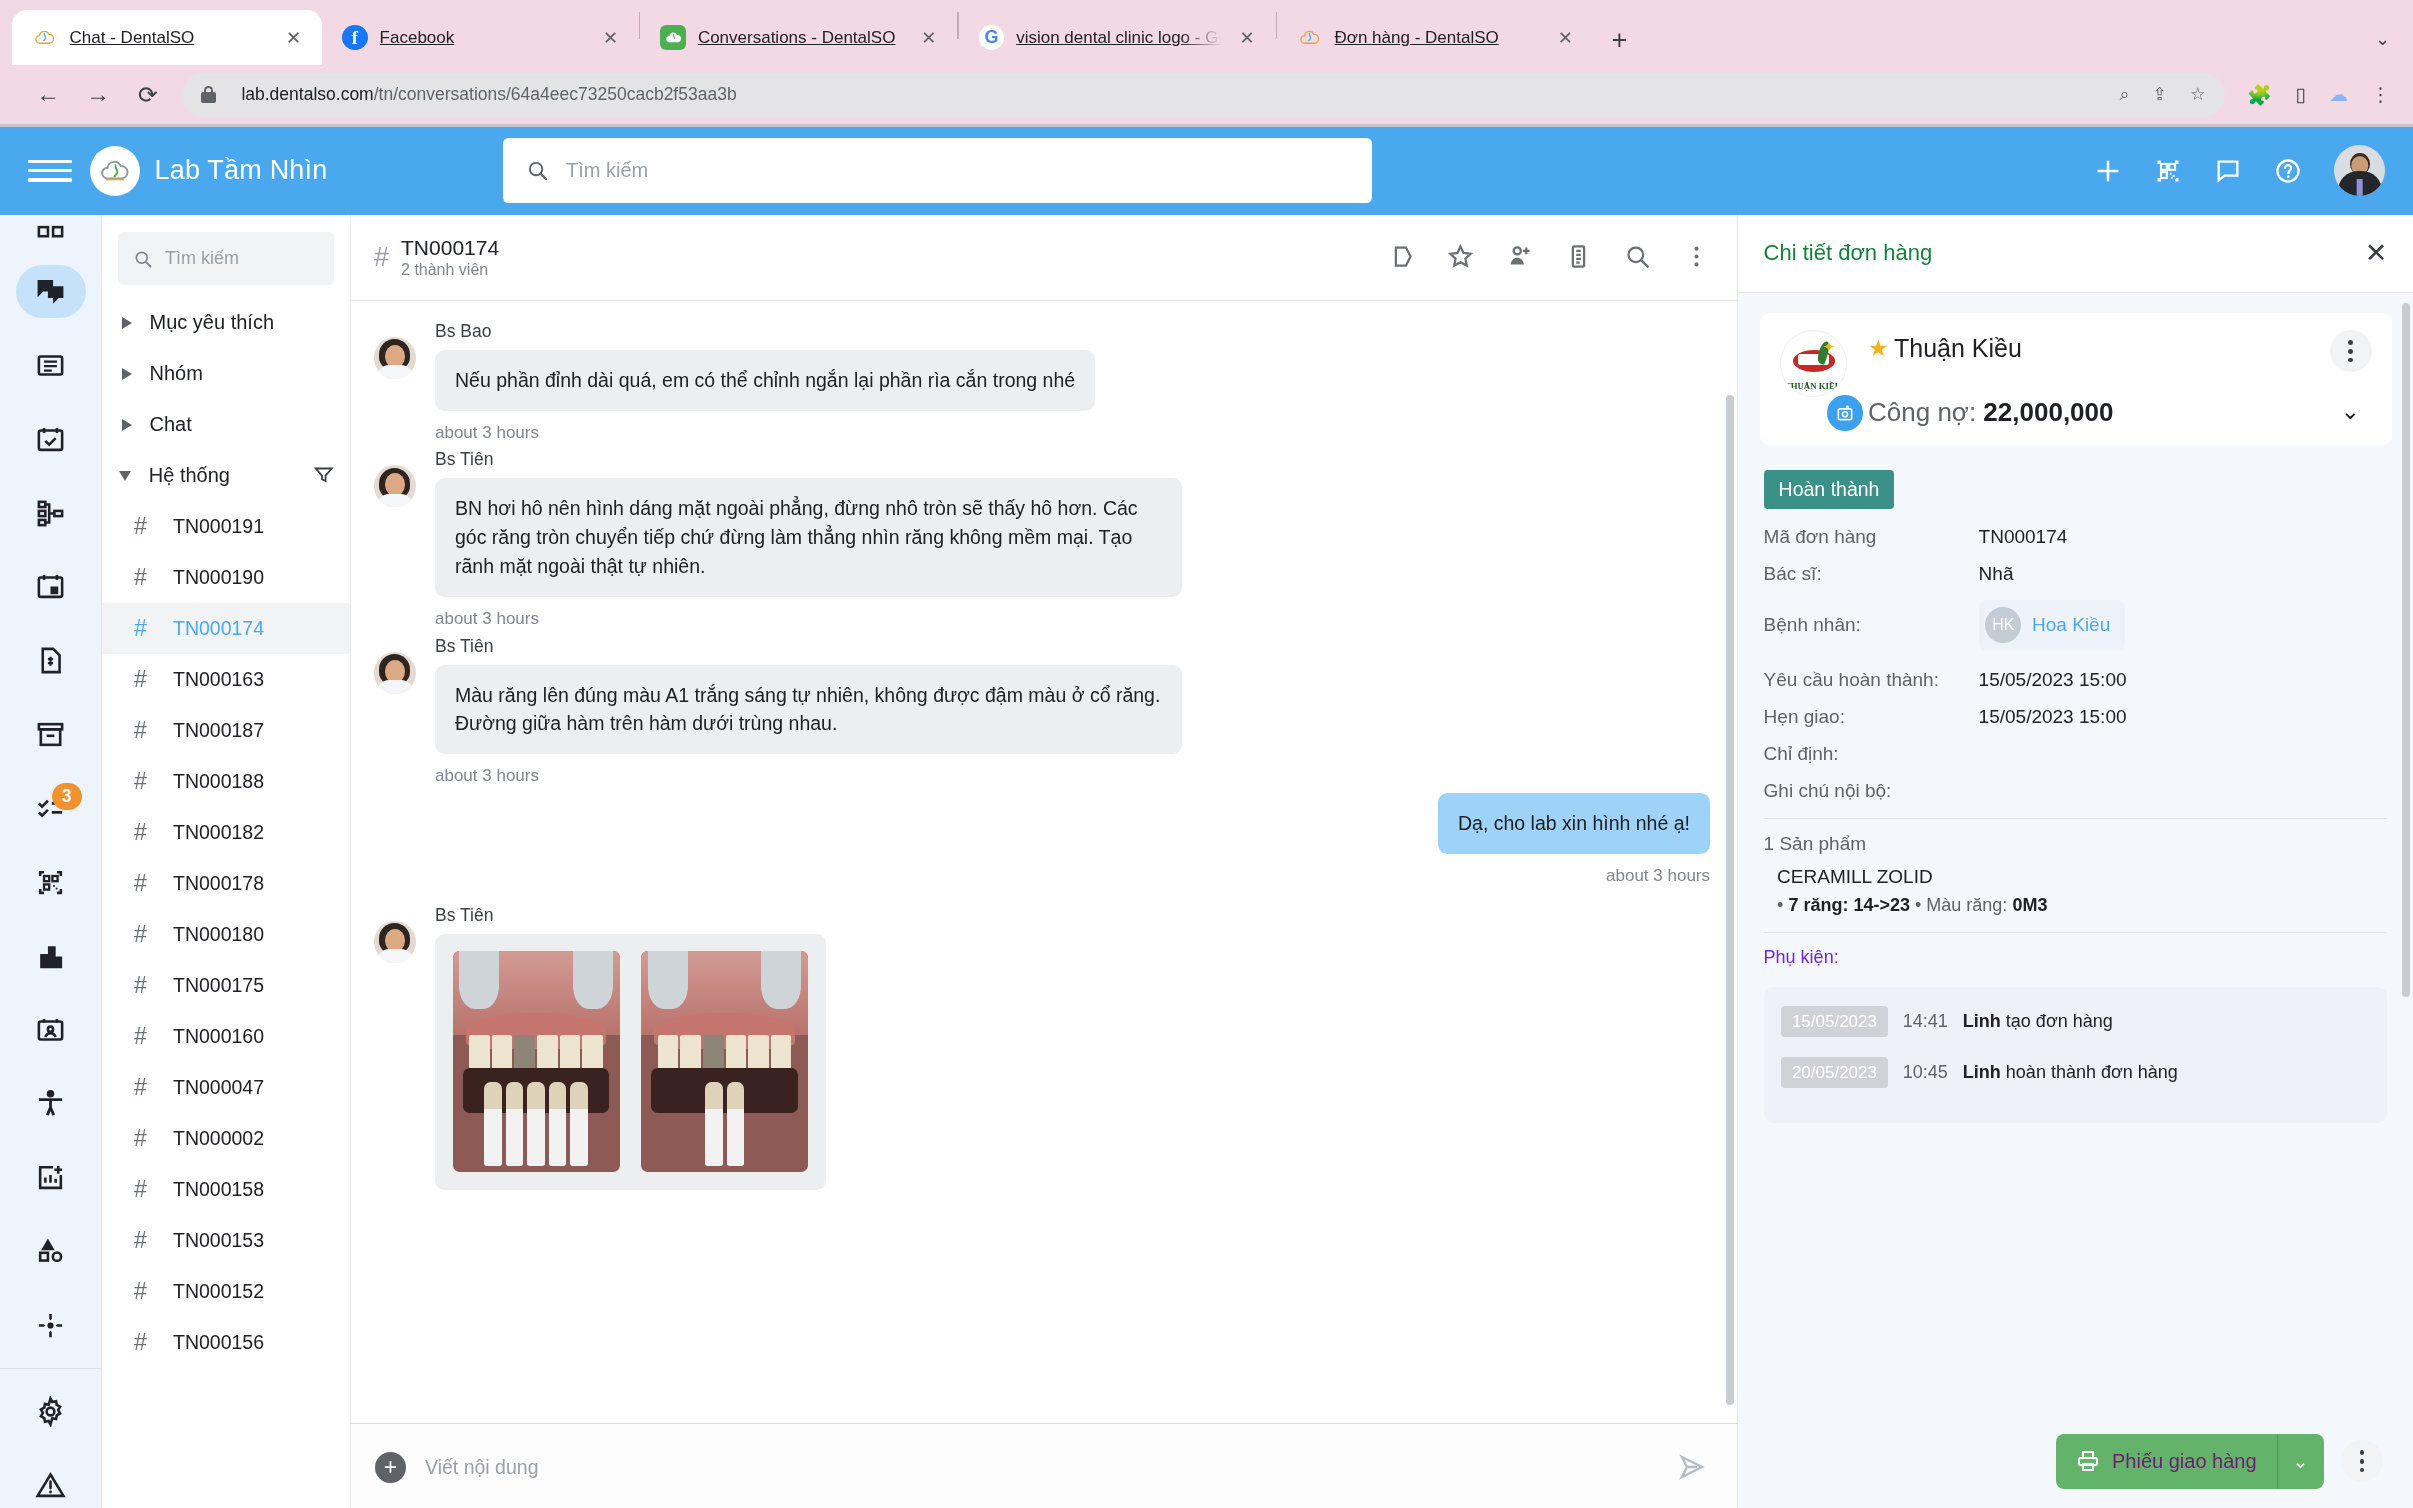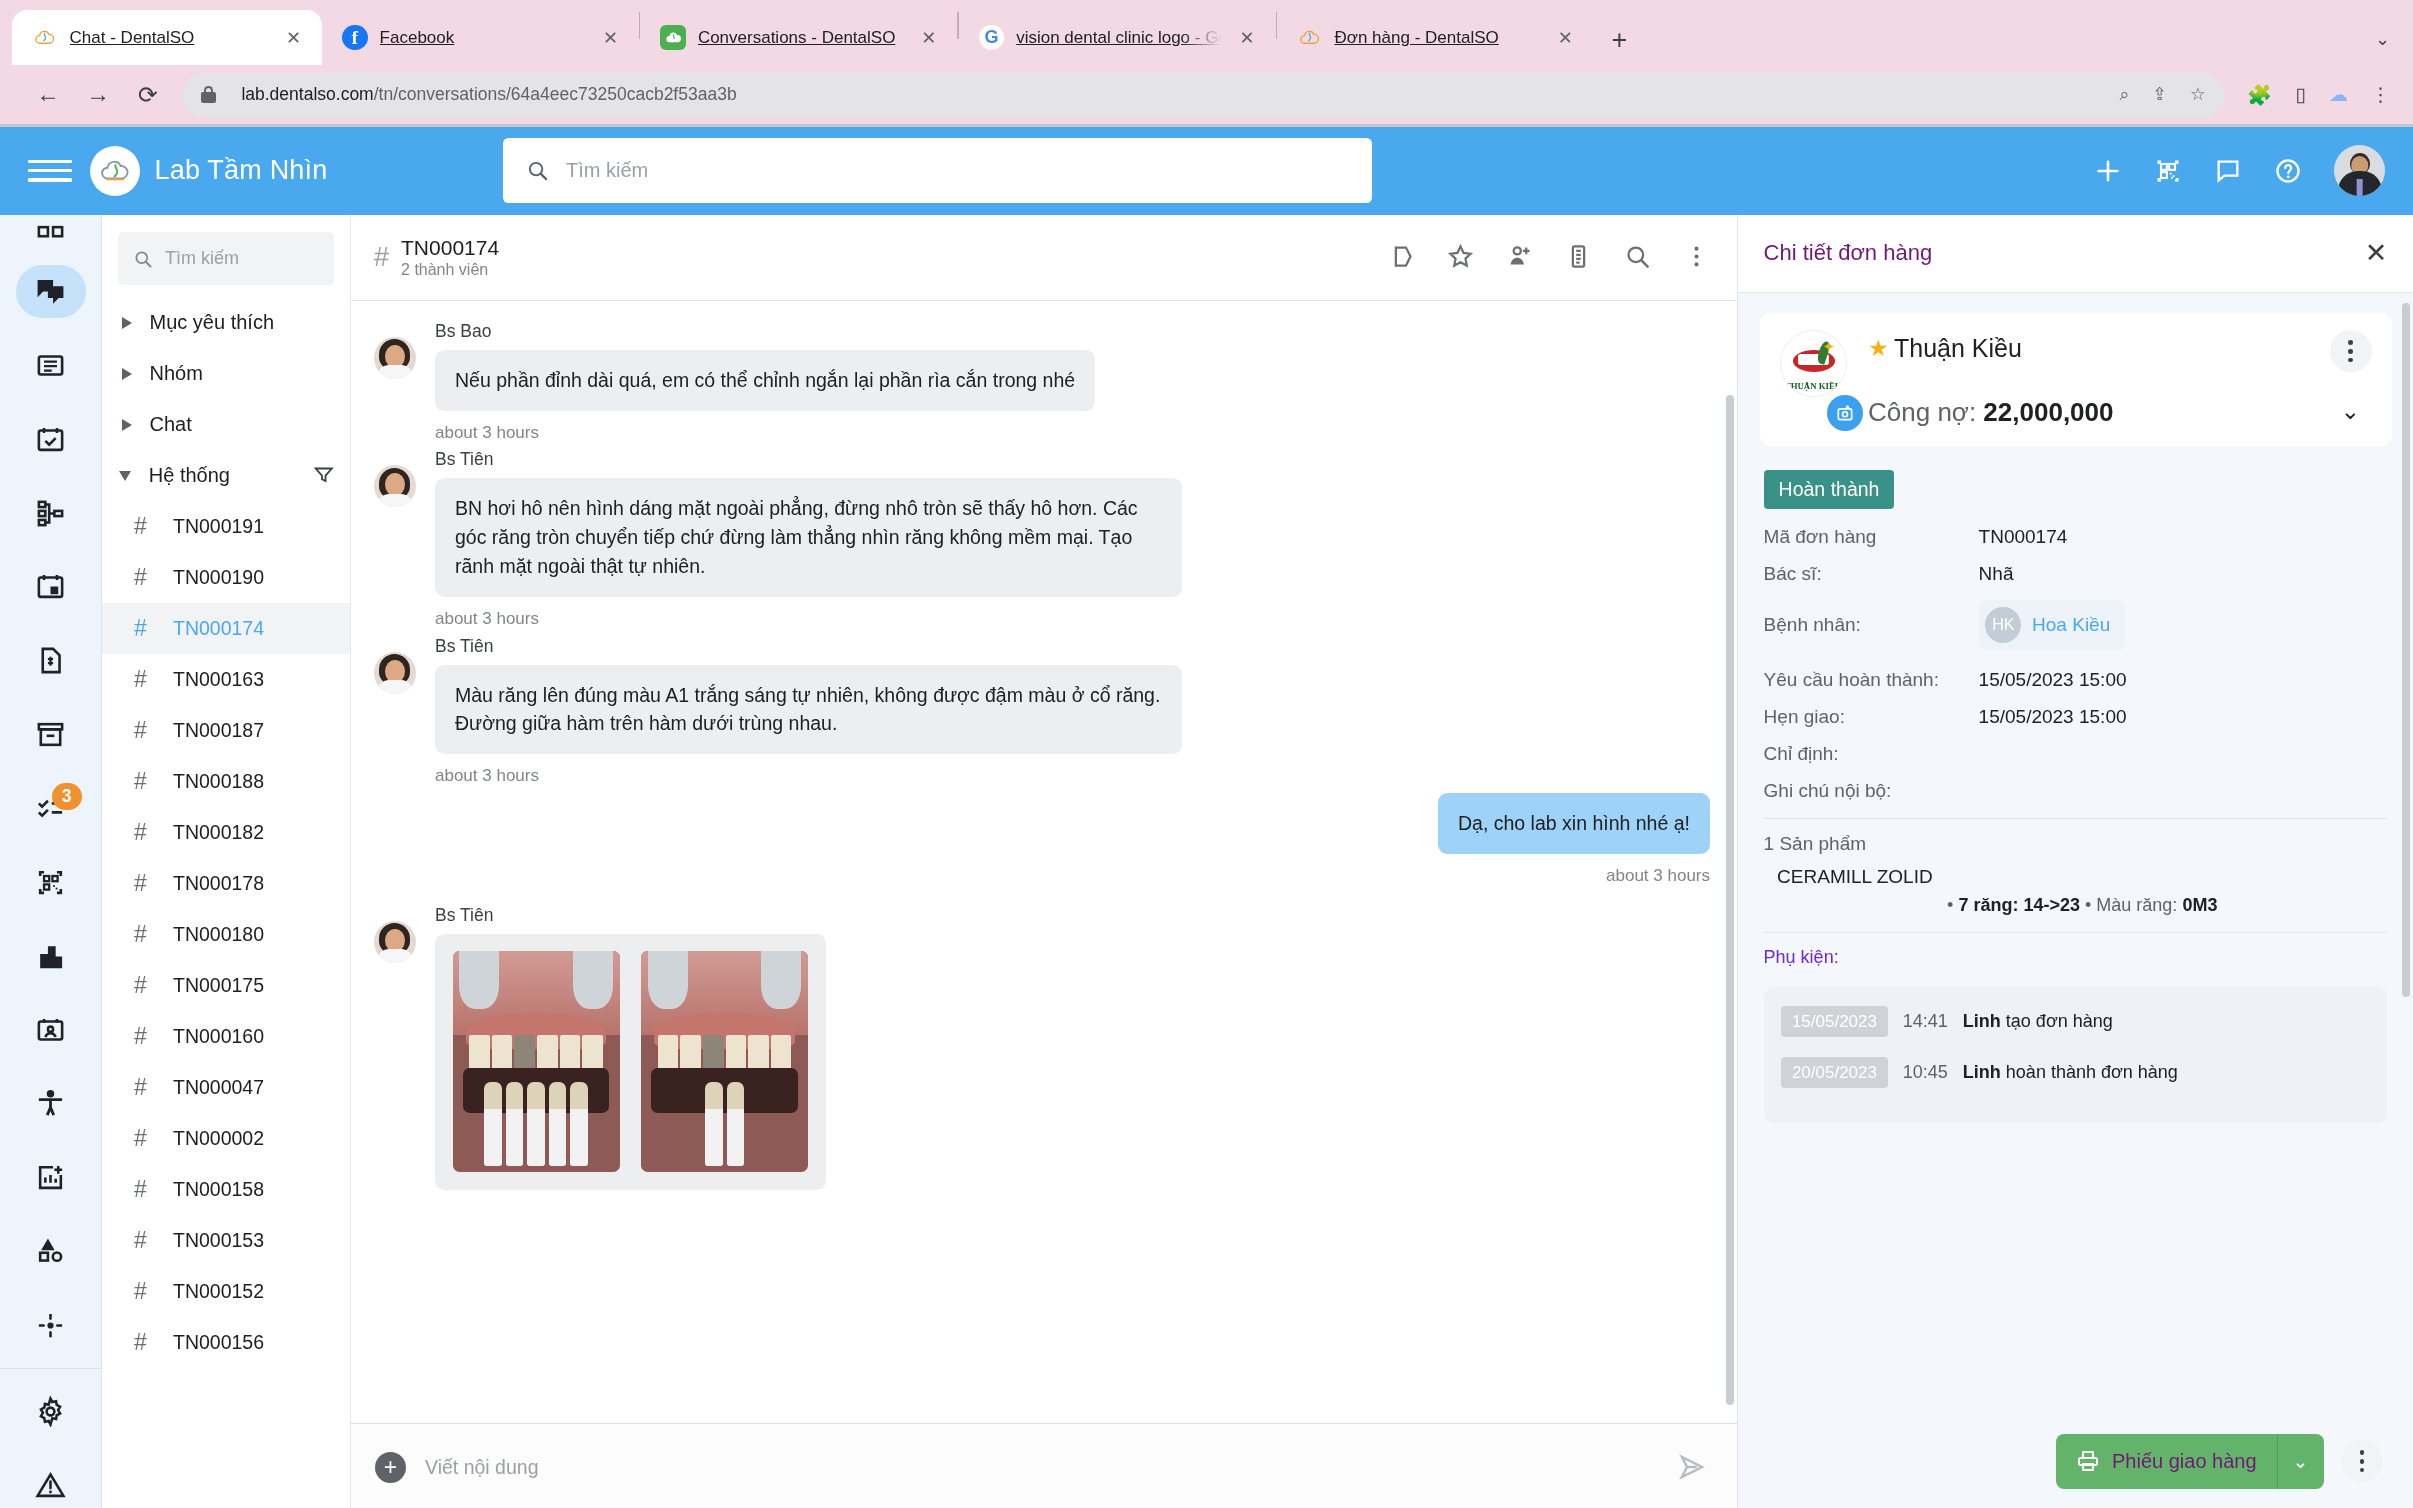--- a/index.html
+++ b/index.html
@@ -209,21 +209,21 @@
 
   
   .detail-panel {
     width: 676px; flex: 0 0 676px; background: #f4f8fd; border-left: 0.7px solid #e1e5ea;
     display: flex; flex-direction: column; position: relative; overflow: hidden;
   }
   .detail-header {
     height: 78px; background: #fff; display: flex; align-items: center;
     padding: 0 25.6px; border-bottom: 0.7px solid #e4e7ea; flex: 0 0 78px;
   }
-  .detail-title { font-size: 22px; color: #701a75; text-align: center; }
+  .detail-title { font-size: 22px; color: #15803d; text-align: center; }
   .detail-close { margin-left: auto; font-size: 27px; color: #3c4043; line-height: 1; }
   .customer-card {
     background: #fff; border-radius: 10.8px; margin: 20px 21.5px 0 21.5px;
     padding: 17.5px 20px; display: flex; align-items: flex-start; gap: 21.5px; position: relative;
   }
   .customer-logo {
     width: 67px; height: 67px; border-radius: 50%; background: #fff;
     border: 0.7px solid #eceef0; position: relative; flex: 0 0 67px; overflow: hidden;
   }
   .customer-logo .lips { position: absolute; top: 19px; left: 12px; width: 42px; height: 21.5px; background: #c62828; border-radius: 50%; }
@@ -275,21 +275,21 @@
     border-radius: 6.7px; padding: 6.7px 15px 6.7px 6.7px;
   }
   .patient-chip .pav {
     width: 36px; height: 36px; border-radius: 50%; background: #c4ccd6; color: #fff;
     font-size: 16px; display: flex; align-items: center; justify-content: center; font-weight: 500;
   }
   .patient-chip .pname { font-size: 19px; color: #4aa9ee; }
   .hr { height: 0.7px; background: #e1e5ea; margin: 16px 0 15px 0; }
   .prod-count { font-size: 19px; color: #5f6368; margin-bottom: 10.8px; }
   .prod-name { font-size: 19px; color: #202124; margin-left: 13.5px; margin-bottom: 6.7px; }
-  .prod-attrs { font-size: 18px; color: #5f6368; margin-left: 13.5px; text-align: center; }
+  .prod-attrs { font-size: 18px; color: #5f6368; margin-left: 13.5px; }
   .prod-attrs b { color: #202124; font-weight: 600; }
   .accessory-label { font-size: 18px; color: #6d28d9; margin-top: 6.7px; }
   .history-box { background: #eef2f8; border-radius: 9.4px; padding: 19px 17.5px; margin-top: 19px; }
   .hist-row { display: flex; align-items: center; gap: 15px; margin-bottom: 20px; }
   .hist-row:last-child { margin-bottom: 16px; }
   .hist-date { background: #cfd2d6; color: #fff; font-size: 17px; padding: 5.4px 10.8px; border-radius: 4px; }
   .hist-time { font-size: 18px; color: #5f6368; }
   .hist-text { font-size: 18px; color: #202124; }
   .hist-text b { font-weight: 700; }
 

